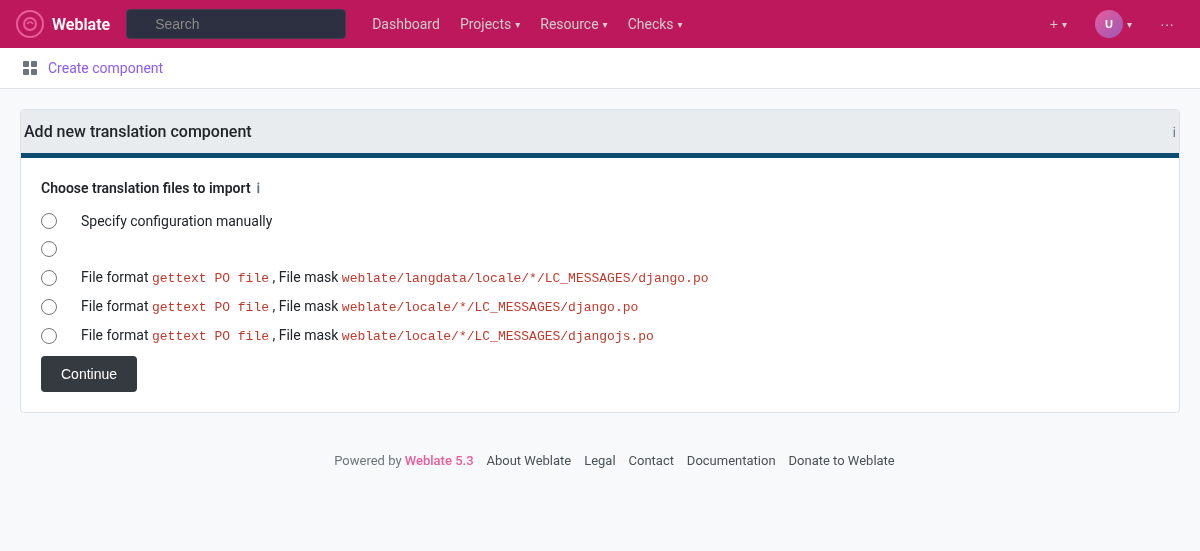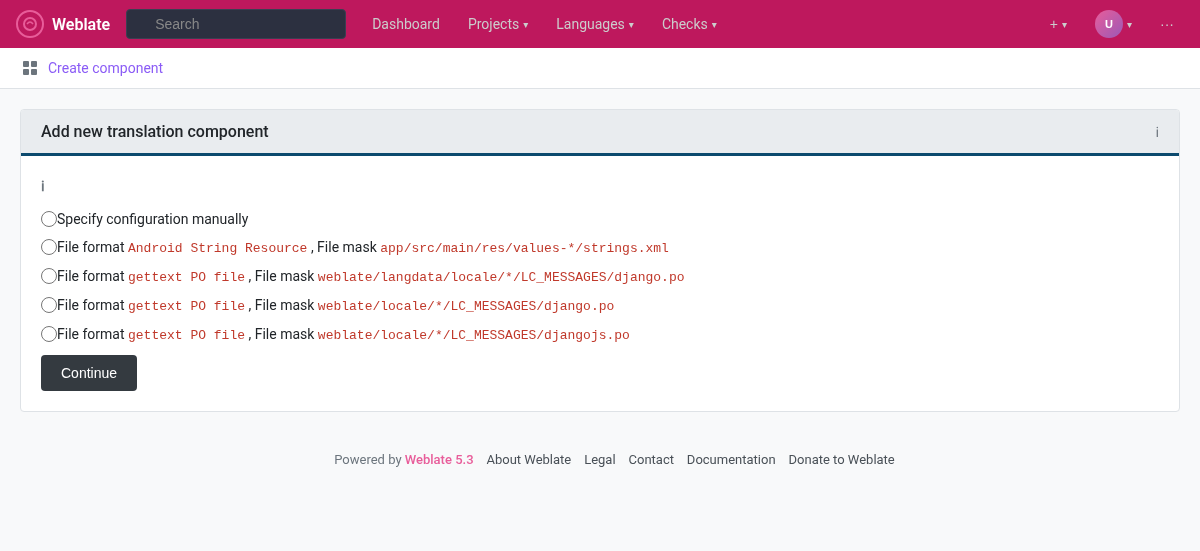--- a/index.html
+++ b/index.html
@@ -41,21 +41,21 @@
       border-radius: 4px;
       color: #ccc;
       padding: 6px 28px;
       font-size: 14px;
       width: 220px;
       outline: none;
     }
     .search-box::placeholder { color: #888; }
     .nav-links {
       display: flex;
-      gap: 8px;
+      gap: 0;
       align-items: center;
       flex: 1;
     }
     .nav-item {
       color: #ccc;
       padding: 6px 10px;
       border-radius: 4px;
       cursor: pointer;
       display: flex;
       align-items: center;
@@ -117,25 +117,25 @@
       padding: 20px;
     }
     .card {
       background: #fff;
       border: 1px solid #dee2e6;
       border-radius: 4px;
       overflow: hidden;
     }
     .card-header {
       background: #e9ecef;
-      padding: 12px 20px;
+      padding: 12px 3px;
       display: flex;
       align-items: center;
       justify-content: space-between;
-      border-bottom: 3px solid #0c4a6e;
+      border-bottom: 5px solid #0c4a6e;
     }
     .card-header-title {
       font-size: 16px;
       font-weight: 500;
       color: #212529;
     }
     .info-icon {
       color: #6c757d;
       cursor: pointer;
       font-size: 14px;
@@ -147,21 +147,22 @@
       display: flex;
       align-items: center;
       gap: 6px;
       font-weight: 600;
       font-size: 14px;
       margin-bottom: 16px;
       color: #212529;
     }
     .radio-option {
       display: flex;
-      gap: 0;
+      align-items: center;
+      gap: 24px;
       margin-bottom: 12px;
       font-size: 14px;
       color: #212529;
     }
     .radio-option input[type="radio"] {
       width: 16px;
       height: 16px;
       cursor: pointer;
     }
     .code-text {
@@ -212,21 +213,21 @@
 
   <div class="nav-links">
     <div class="nav-item">
       <span>Dashboard</span>
     </div>
     <div class="nav-item">
       <span>Projects</span>
       <span class="chevron">▾</span>
     </div>
     <div class="nav-item">
-      <span>Languages</span>
+      <span>Resource</span>
       <span class="chevron">▾</span>
     </div>
     <div class="nav-item">
       <span>Checks</span>
       <span class="chevron">▾</span>
     </div>
   </div>
 
   <div class="nav-right">
     <button class="nav-btn">
@@ -252,35 +253,35 @@
 </div>
 
 <div class="main-content">
   <div class="card">
     <div class="card-header">
       <span class="card-header-title">Add new translation component</span>
       <span class="info-icon">ℹ</span>
     </div>
     <div class="card-body">
       <div class="section-label">
+        <span>Choose translation files to import</span>
         <span class="info-icon">ℹ</span>
       </div>
 
       
       <div class="radio-option">
         <input type="radio" name="translation_option" id="opt0" style="">
         <label for="opt0">
           <span>Specify configuration manually</span>
         </label>
       </div>
 
       
       <div class="radio-option">
         <input type="radio" name="translation_option" id="opt1" style="">
-        <label for="opt1"><span>File format </span><span class="code-text">Android String Resource</span><span> , File mask </span><span class="code-text">app/src/main/res/values-*/strings.xml</span></label>
       </div>
 
       
       <div class="radio-option">
         <input type="radio" name="translation_option" id="opt2" style="">
         <label for="opt2"><span>File format </span><span class="code-text">gettext PO file</span><span> , File mask </span><span class="code-text">weblate/langdata/locale/*/LC_MESSAGES/django.po</span></label>
       </div>
 
       
       <div class="radio-option">

